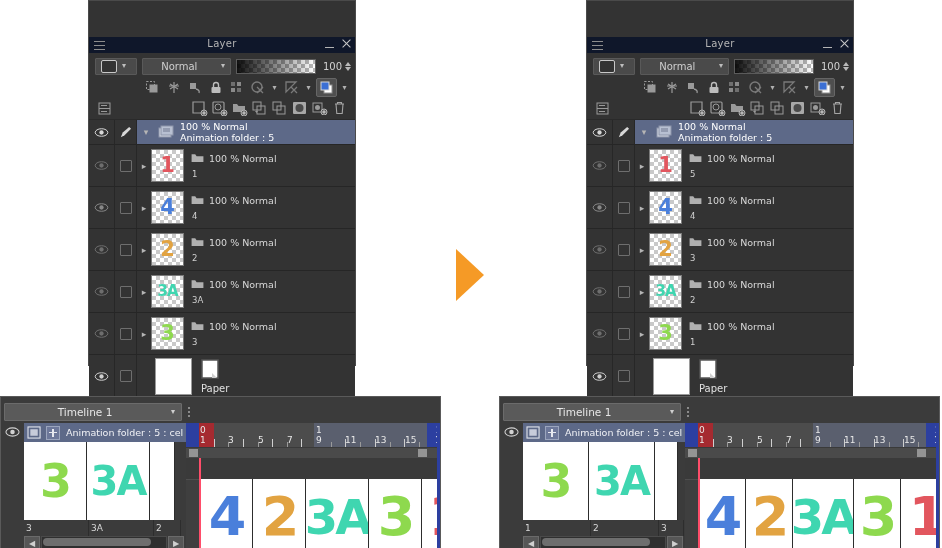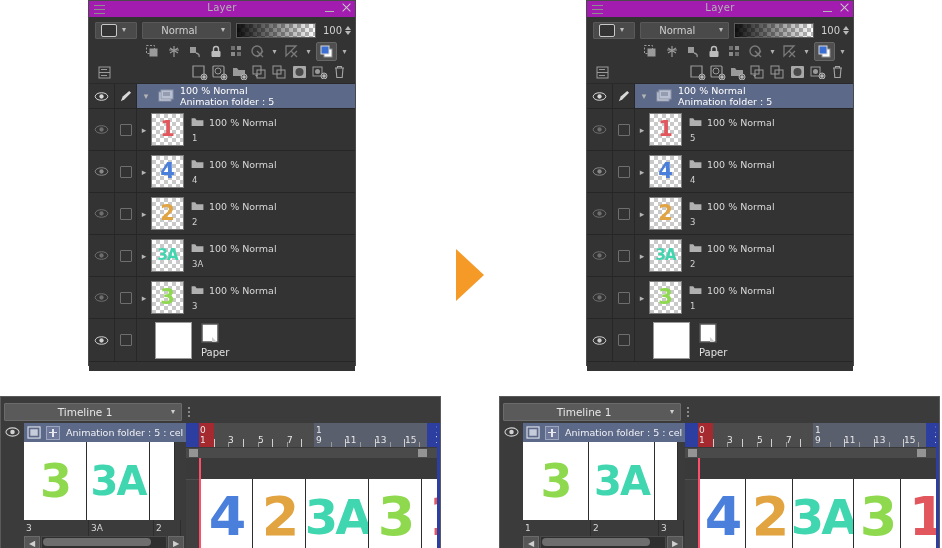--- a/index.html
+++ b/index.html
@@ -6,21 +6,21 @@
   body{width:942px;height:548px;position:relative;overflow:hidden;
        font-family:"DejaVu Sans","Liberation Sans",sans-serif;
        -webkit-font-smoothing:none;}
 
   
   .layer-panel{position:absolute;width:268px;height:366px;background:#333333;
                border:1px solid #4a4a4a;box-sizing:border-box;}
   .lp-left{left:88px;top:0;}
   .lp-right{left:586px;top:0;}
 
-  .lp-titlebar{height:16px;background:#a21caf;position:relative;}
+  .lp-titlebar{height:16px;background:#0f172a;position:relative;margin-top:36px;}
   .lp-title{position:absolute;left:0;right:0;top:1px;text-align:center;
             font-size:10px;color:#b4b4b4;letter-spacing:.3px;}
   .lp-hamburger{position:absolute;left:5px;top:4px;width:11px;height:9px;}
   .lp-hamburger i{display:block;height:1px;background:#8c8c8c;margin-bottom:3px;}
   .lp-winbtns{position:absolute;right:4px;top:2px;display:flex;gap:7px;align-items:center;}
   .lp-min{width:9px;height:1px;background:#b4b4b4;margin-top:6px;}
   .lp-close{width:10px;height:10px;position:relative;}
   .lp-close:before,.lp-close:after{content:"";position:absolute;left:0;top:4px;
       width:11px;height:1px;background:#c8c8c8;}
   .lp-close:before{transform:rotate(45deg);}

